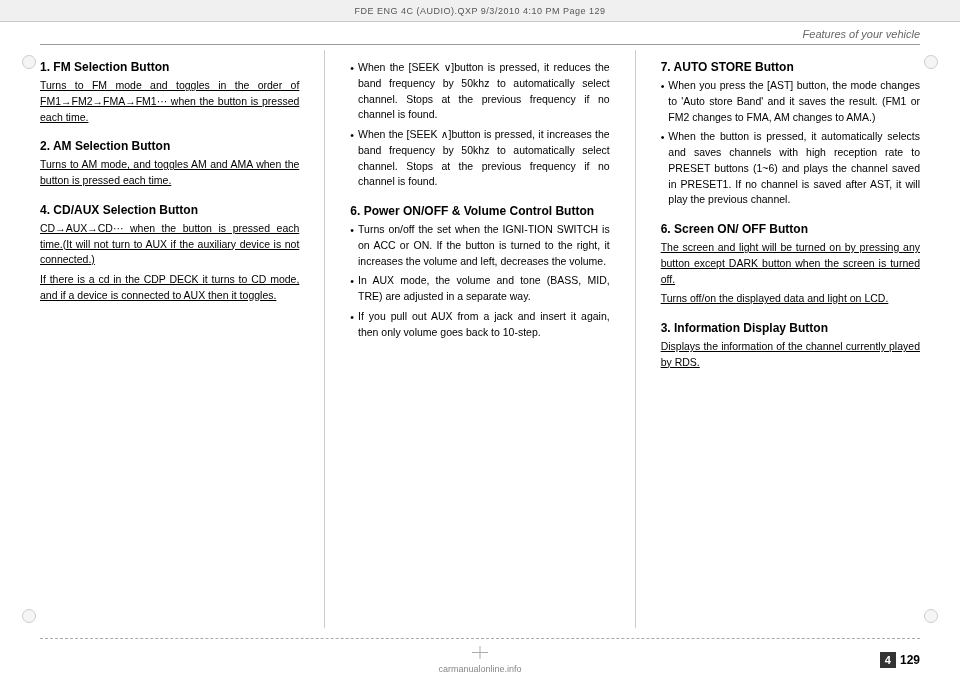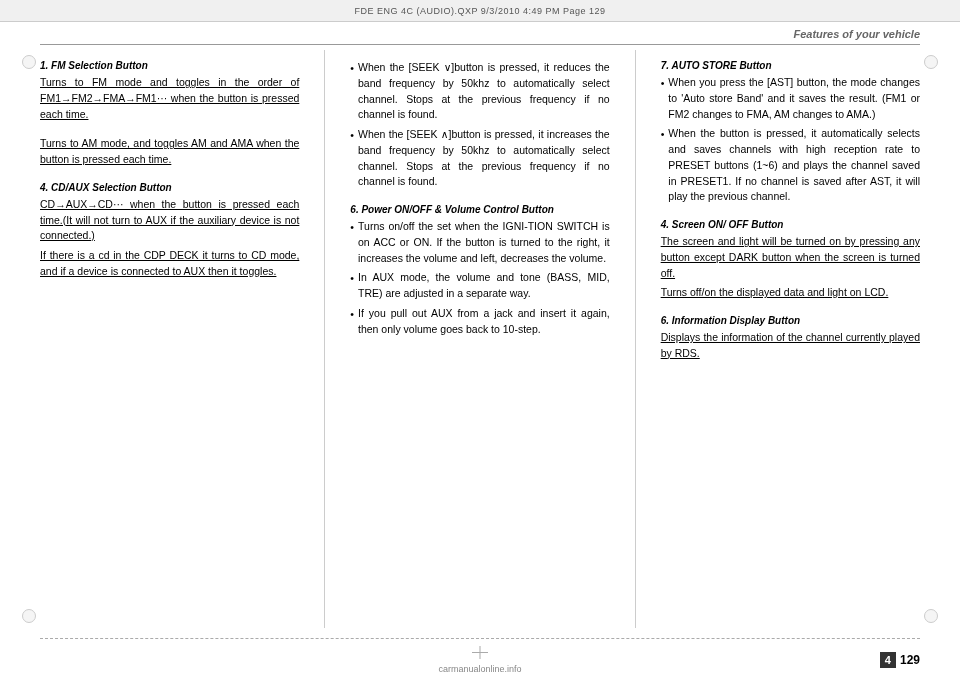--- a/index.html
+++ b/index.html
@@ -43,21 +43,20 @@
     }
 
     
     .section-header {
       position: absolute;
       top: 28px;
       right: 40px;
       font-size: 11px;
       color: #666666;
       font-style: italic;
-      font-weight: bold;
     }
 
     .header-line {
       position: absolute;
       top: 44px;
       left: 40px;
       right: 40px;
       height: 1px;
       background: #999999;
     }
@@ -89,24 +88,23 @@
     .right-column {
       flex: 1;
       padding-top: 10px;
     }
 
     .section {
       margin-bottom: 14px;
     }
 
     .section-title {
-      font-size: 10px;
+      font-size: 12px;
       font-weight: bold;
       margin-bottom: 4px;
-      font-style: italic;
     }
 
     .section-body {
       font-size: 10.5px;
       line-height: 1.5;
       text-align: justify;
     }
 
     .section-body p {
       margin-bottom: 4px;
@@ -222,21 +220,21 @@
       background: #aaaaaa;
     }
 
   </style>
 </head>
 <body>
 
 <div class="page-container">
 
   <div class="top-bar">
-    <span>FDE ENG 4C (AUDIO).QXP  9/3/2010  4:49 PM  Page 129</span>
+    <span>FDE ENG 4C (AUDIO).QXP  9/3/2010  4:10 PM  Page 129</span>
   </div>
 
   <div class="corner-circle corner-tl"></div>
   <div class="corner-circle corner-tr"></div>
   <div class="corner-circle corner-bl"></div>
   <div class="corner-circle corner-br"></div>
 
   <div class="section-header">
     <span>Features of your vehicle</span>
   </div>
@@ -248,20 +246,21 @@
     <div class="left-column">
 
       <div class="section">
         <div class="section-title">1. FM Selection Button</div>
         <div class="section-body">
           <p>Turns to FM mode and toggles in the order of FM1→FM2→FMA→FM1··· when the button is pressed each time.</p>
         </div>
       </div>
 
       <div class="section">
+        <div class="section-title">2. AM Selection Button</div>
         <div class="section-body">
           <p>Turns to AM mode, and toggles AM and AMA when the button is pressed each time.</p>
         </div>
       </div>
 
 
       <div class="section">
         <div class="section-title">4. CD/AUX Selection Button</div>
         <div class="section-body">
           <p>CD→AUX→CD··· when the button is pressed each time.(It will not turn to AUX if the auxiliary device is not connected.)</p>
@@ -320,29 +319,29 @@
             <span class="bullet-text">When you press the [AST] button, the mode changes to 'Auto store Band' and it saves the result. (FM1 or FM2 changes to FMA, AM changes to AMA.)</span>
           </div>
           <div class="bullet-item">
             <span class="bullet-dot">•</span>
             <span class="bullet-text">When the button is pressed, it automatically selects and saves channels with high reception rate to PRESET buttons (1~6) and plays the channel saved in PRESET1. If no channel is saved after AST, it will play the previous channel.</span>
           </div>
         </div>
       </div>
 
       <div class="section">
-        <div class="section-title">4. Screen ON/ OFF Button</div>
+        <div class="section-title">6. Screen ON/ OFF Button</div>
         <div class="section-body">
           <p>The screen and light will be turned on by pressing any button except DARK button when the screen is turned off.</p>
           <p>Turns off/on the displayed data and light on LCD.</p>
         </div>
       </div>
 
       <div class="section">
-        <div class="section-title">6. Information Display Button</div>
+        <div class="section-title">3. Information Display Button</div>
         <div class="section-body">
           <p>Displays the information of the channel currently played by RDS.</p>
         </div>
       </div>
 
     </div>
 
   </div>
 
   <div class="bottom-bar">

